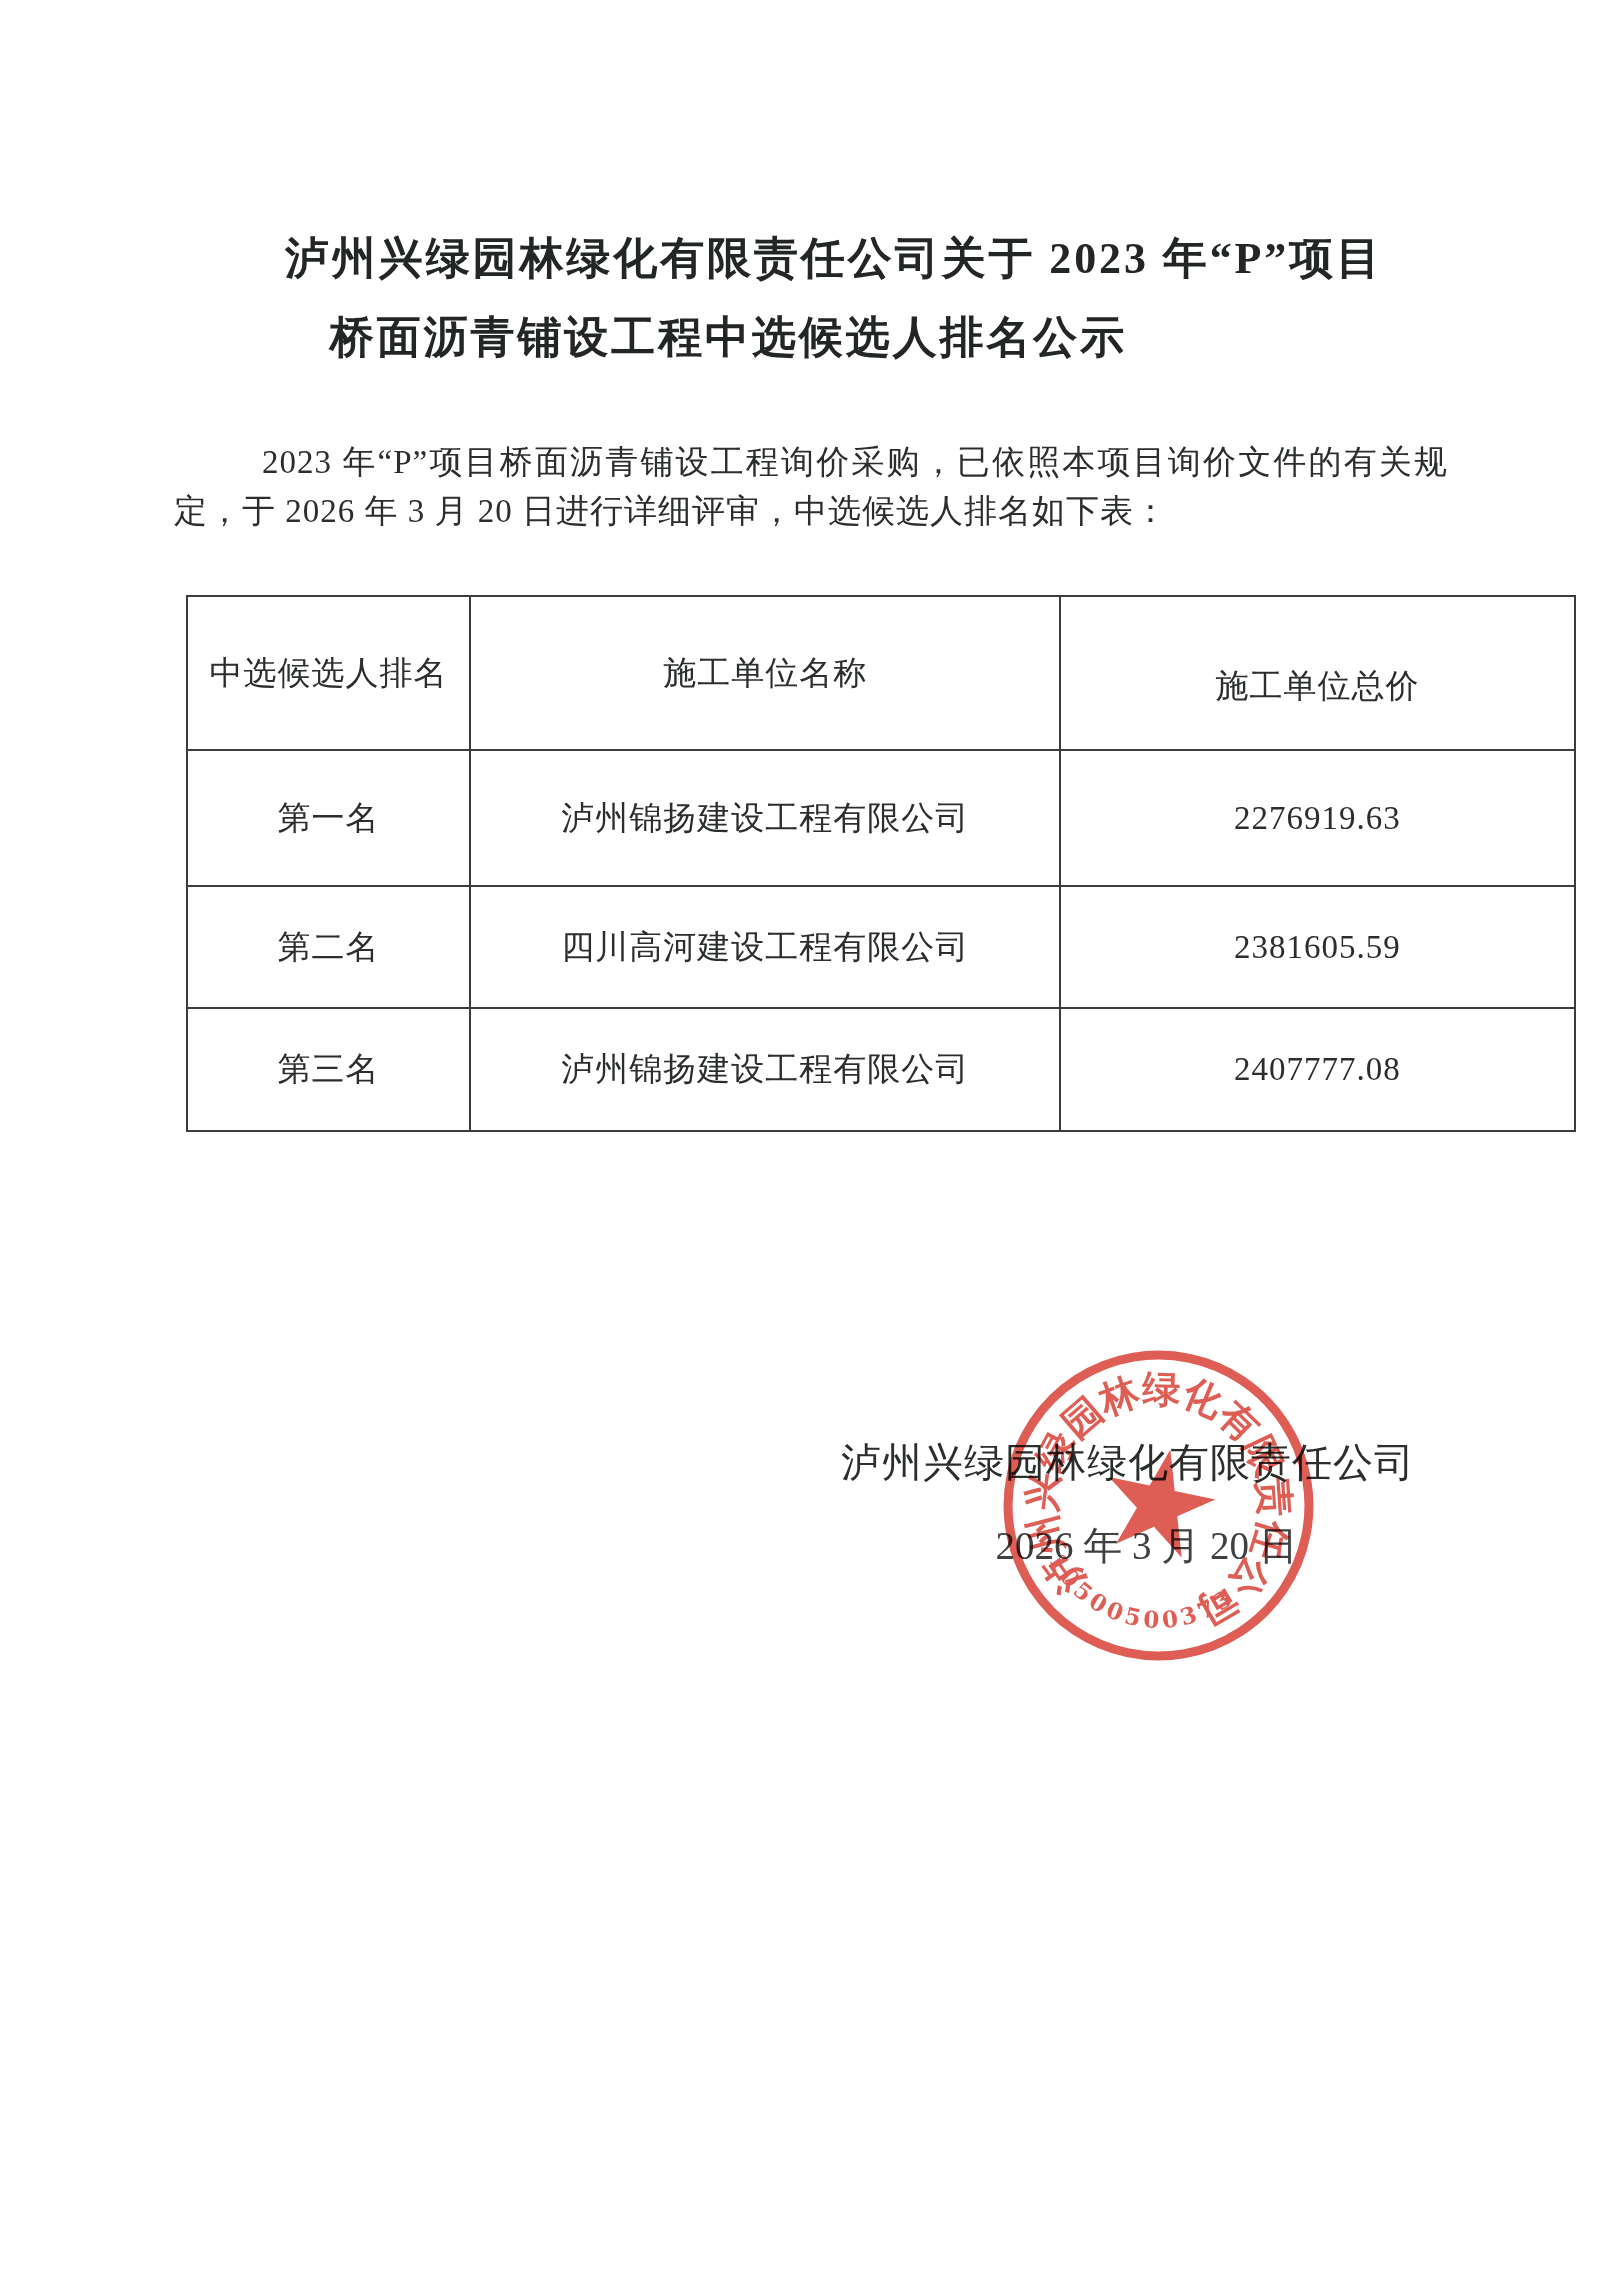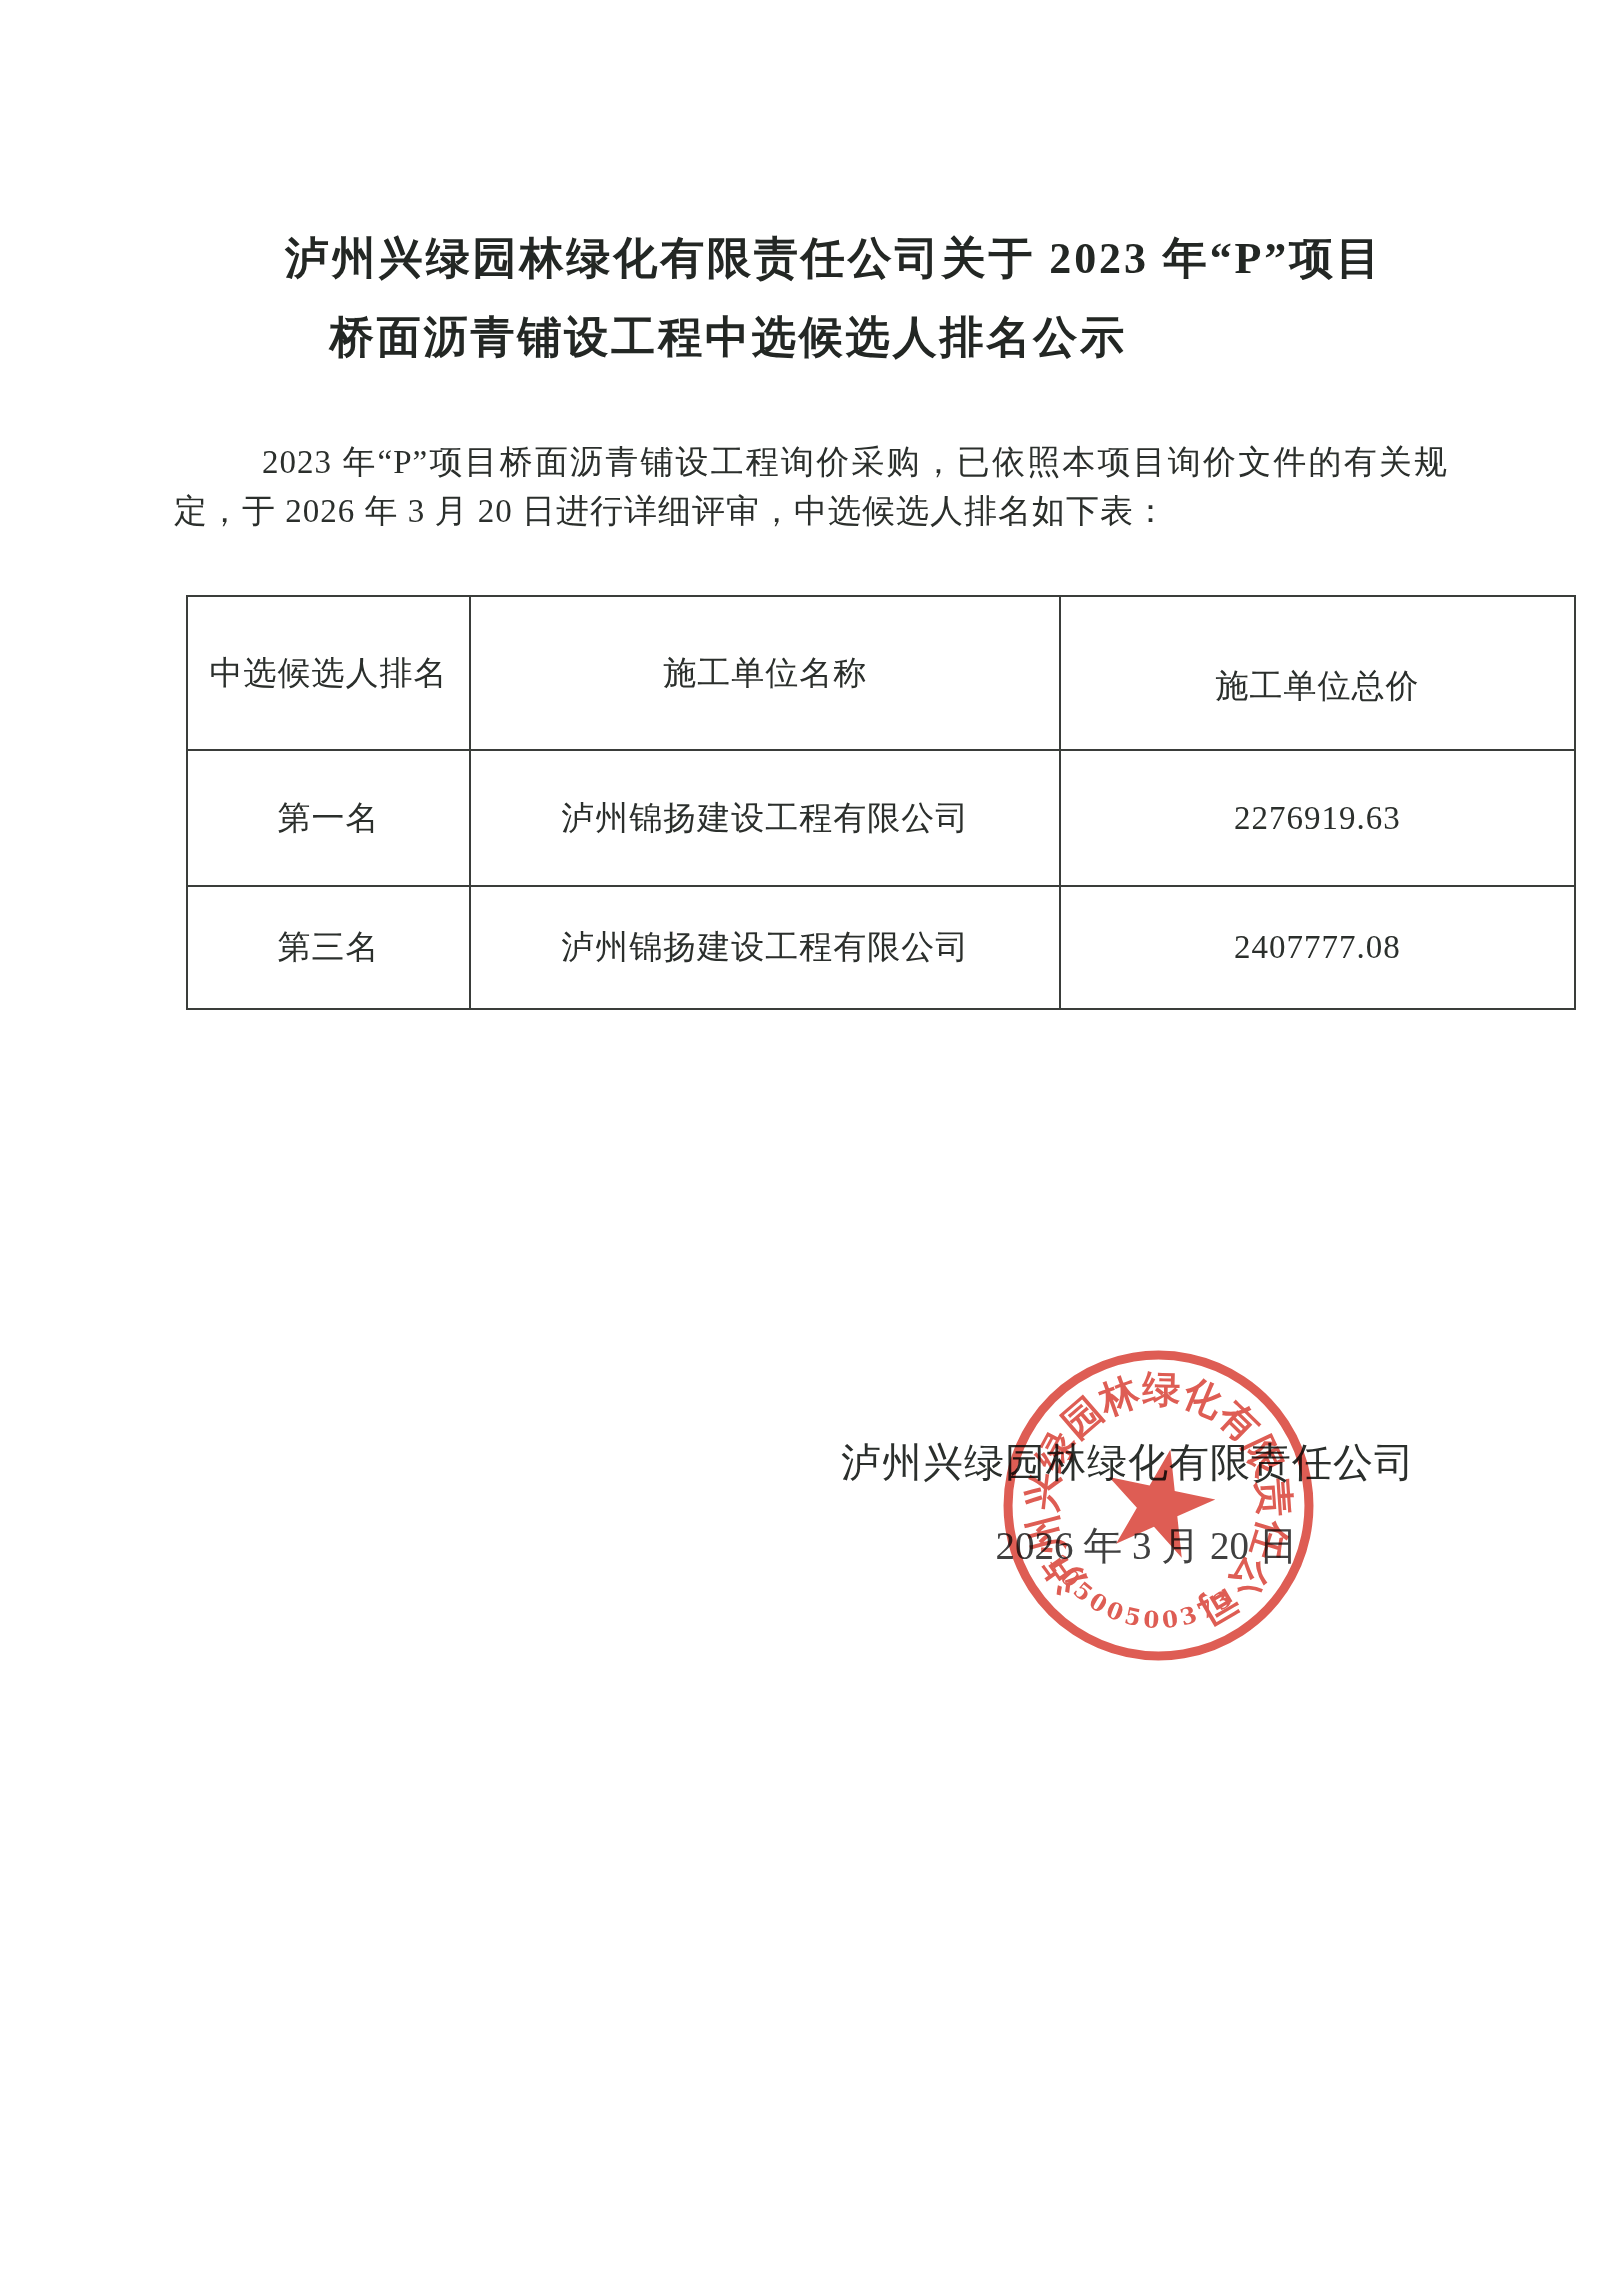--- a/index.html
+++ b/index.html
@@ -75,20 +75,25 @@
       <tr class="hdr-row">
     <th class="col-rank">中选候选人排名</th>
     <th class="col-company">施工单位名称</th>
     <th class="col-price"><span class="lower">施工单位总价</span></th>
   </tr>
   <tr class="row-1">
     <td>第一名</td>
     <td>泸州锦扬建设工程有限公司</td>
     <td>2276919.63</td>
   </tr>
+  <tr class="row-2">
+    <td>第二名</td>
+    <td>四川高河建设工程有限公司</td>
+    <td>2381605.59</td>
+  </tr>
   <tr class="row-3">
     <td>第三名</td>
     <td>泸州锦扬建设工程有限公司</td>
     <td>2407777.08</td>
   </tr>
 </tbody>
   </table>
 
 <div class="sig-name">泸州兴绿园林绿化有限责任公司</div>
 <div class="sig-date">2026 年 3 月 20 日</div>

